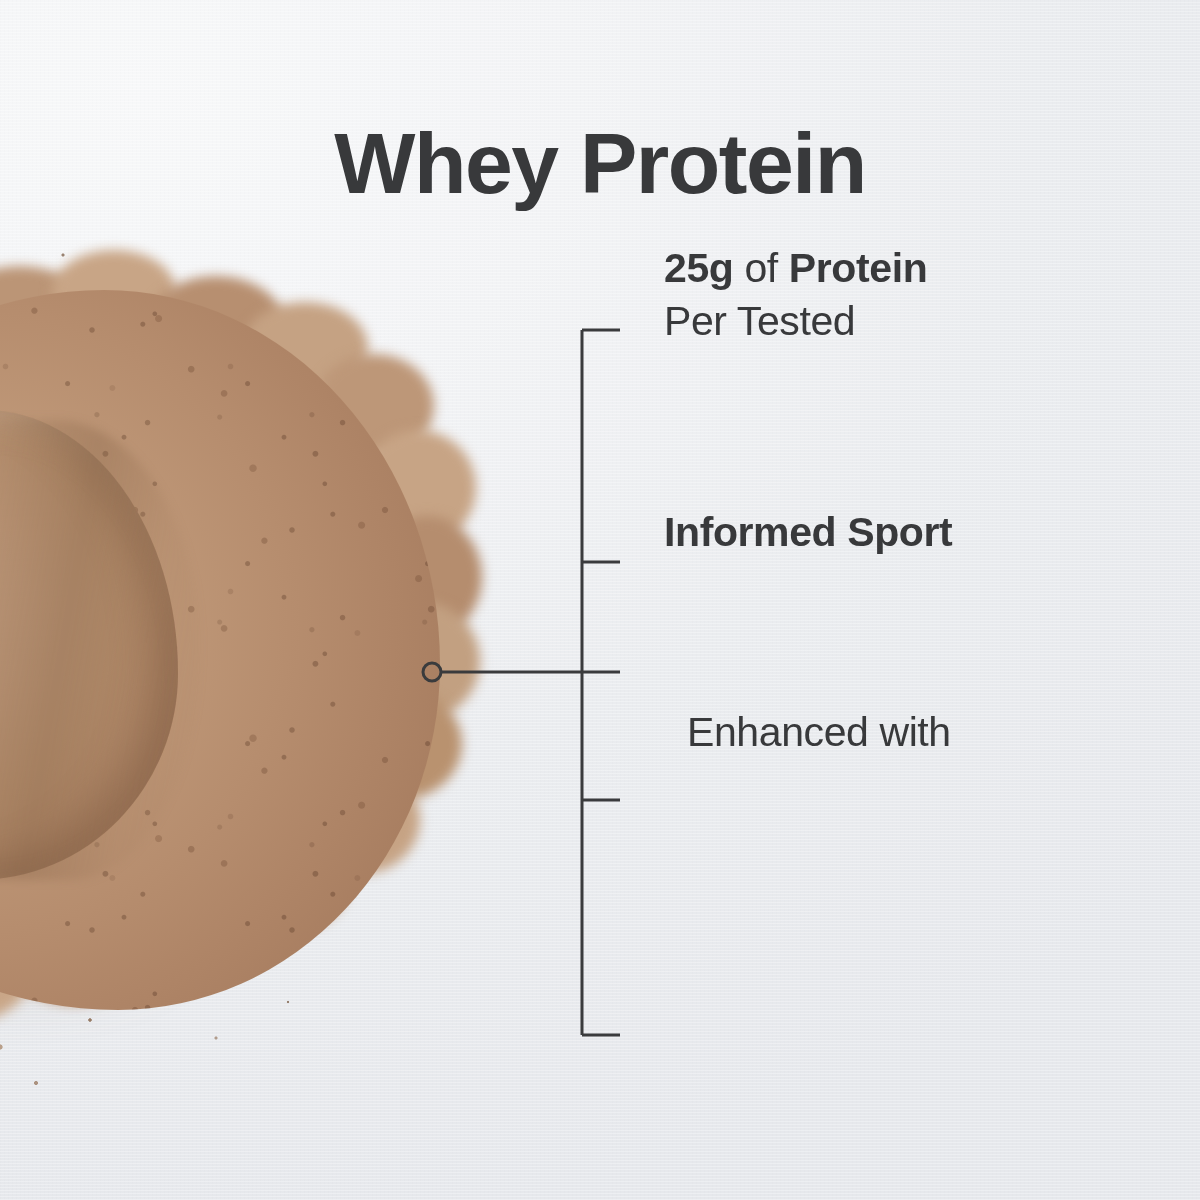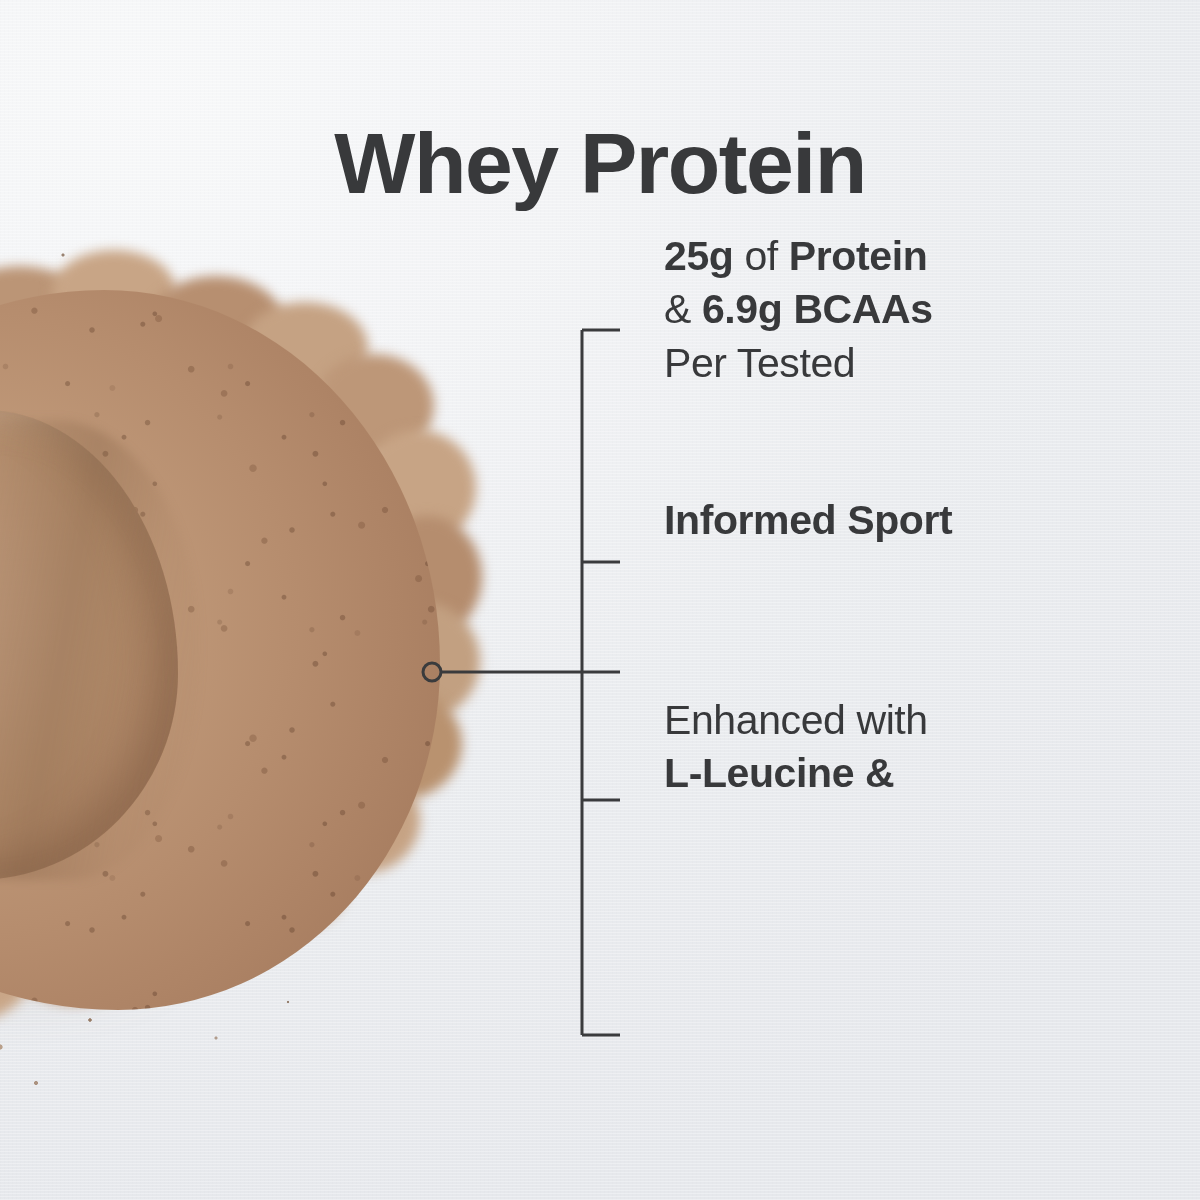--- a/index.html
+++ b/index.html
@@ -206,23 +206,23 @@
   }
   .feature {
     position: absolute;
     left: 0;
     width: 500px;
     color: #38393b;
     font-size: 41px;
     line-height: 1.30;
     letter-spacing: -0.4px;
   }
-  .f1 { top: 4px; }
-  .f2 { top: 268px; }
-  .f3 { top: 468px; }
+  .f1 { top: 16px; }
+  .f2 { top: 280px; }
+  .f3 { top: 480px; margin-left: 23px; }
   .f4 { top: 736px; }
 
   .feature .ln { display: block; white-space: nowrap; }
   .b { font-weight: 700; }
   .r { font-weight: 400; }
 </style>
 </head>
 <body>
 
 <div id="canvas">
@@ -280,40 +280,34 @@
     </g>
   </svg>
 
   <div class="features">
 
     <div class="feature f1">
       <span class="ln">
         <span class="b">25g</span><span class="r"> of </span><span class="b">Protein</span>
       </span>
       <span class="ln">
-        <span class="r">&amp; </span><span class="b">6.9g BCAAs</span>
-      </span>
-      <span class="ln">
         <span class="r">Per Tested</span>
       </span>
     </div>
 
     <div class="feature f2">
       <span class="ln">
         <span class="b">Informed Sport</span>
       </span>
     </div>
 
     <div class="feature f3">
       <span class="ln">
         <span class="r">Enhanced with</span>
       </span>
-      <span class="ln">
-        <span class="b">L-Leucine &amp;</span>
-      </span>
     </div>
 
     <div class="feature f4">
     </div>
 
   </div>
 
 </div>
 
 </body></html>

